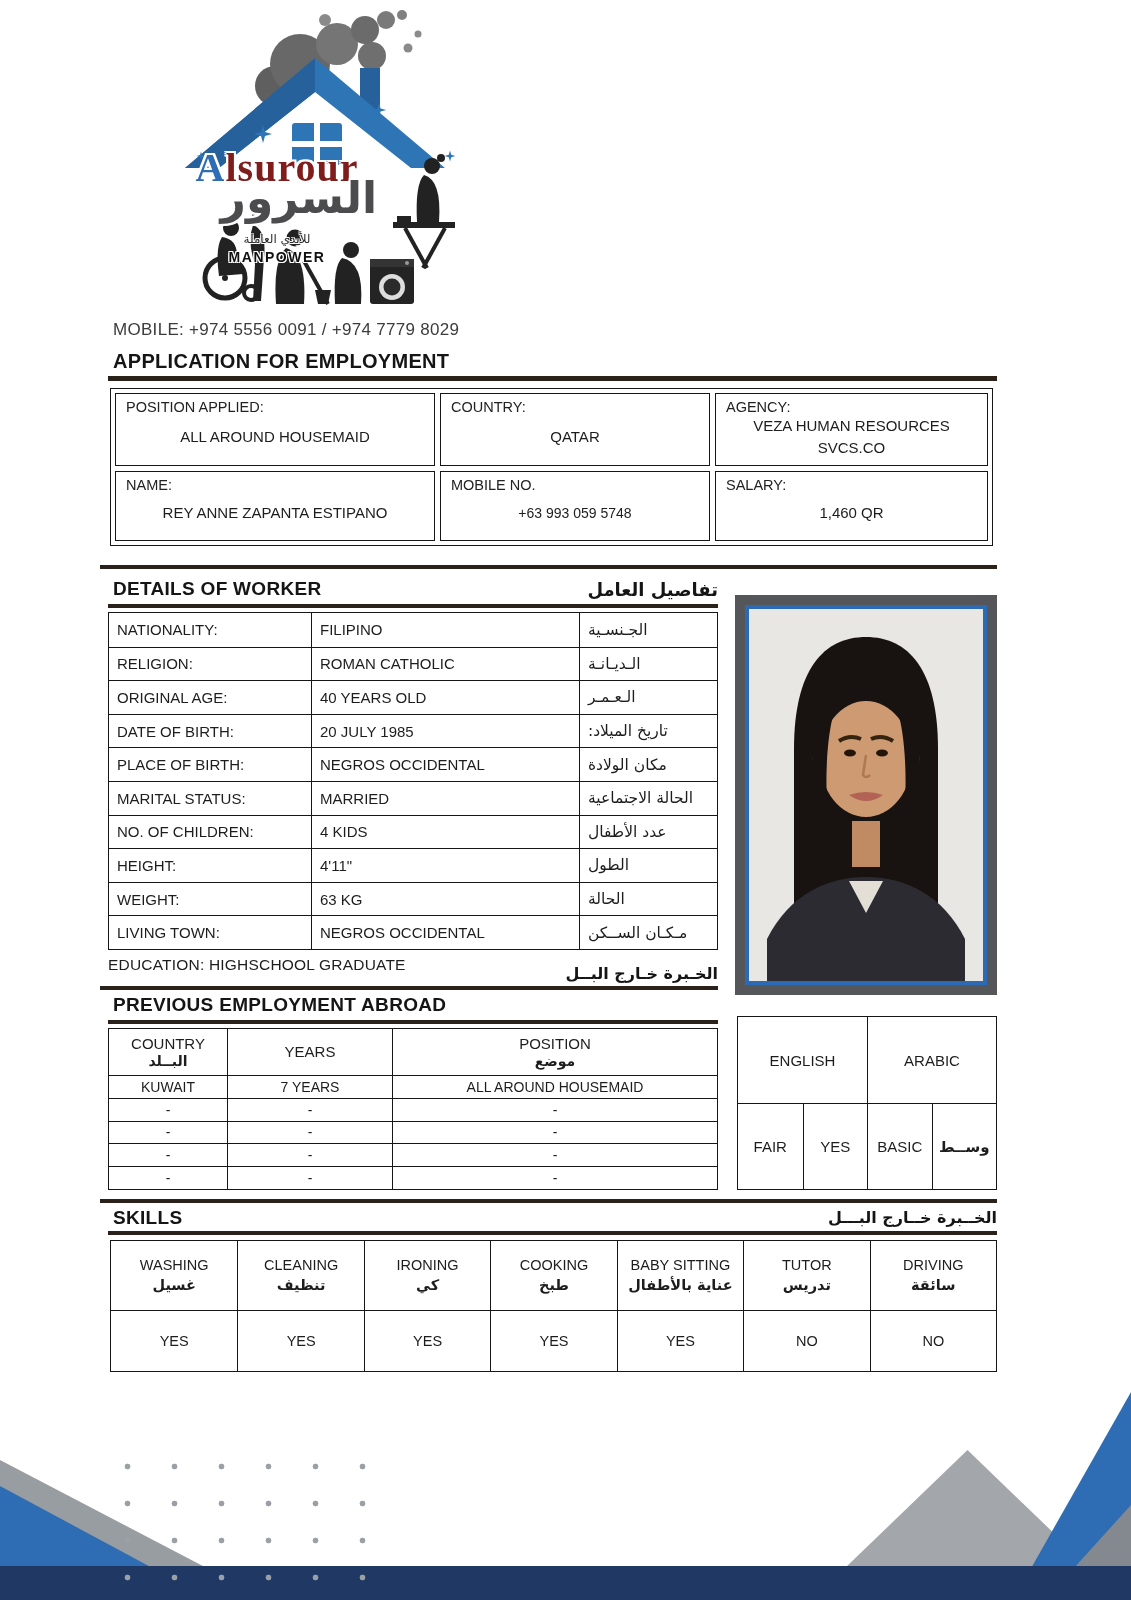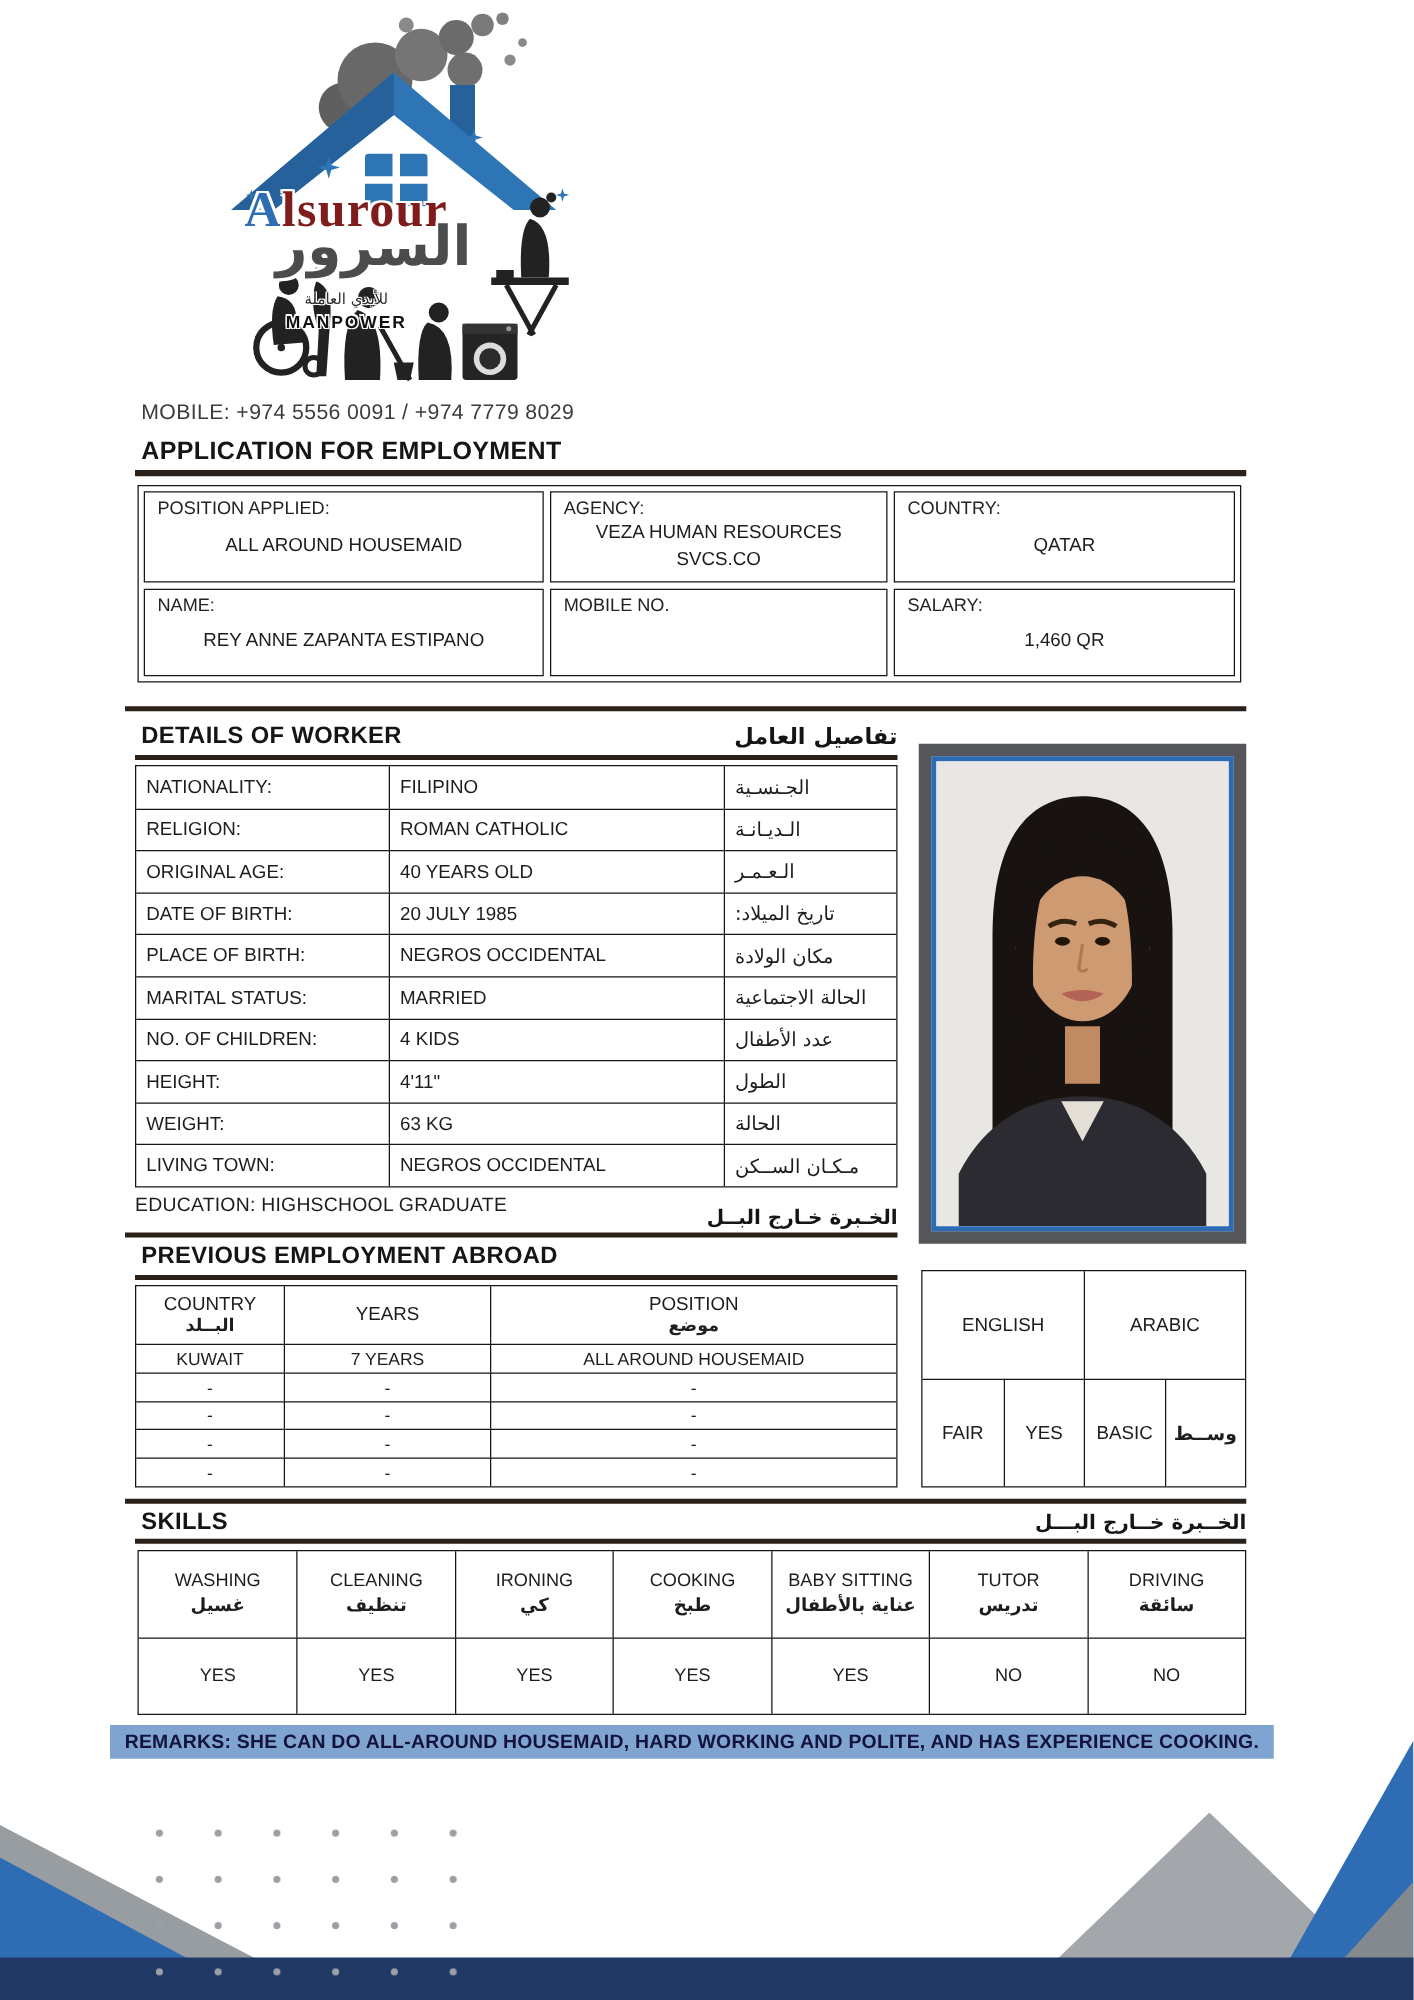--- a/index.html
+++ b/index.html
@@ -156,33 +156,34 @@
 
   <div class="h1" style="left:113px;top:350px;">APPLICATION FOR EMPLOYMENT</div>
   <div class="rule" style="left:108px;top:376px;width:889px;height:5px;"></div>
 
   <div class="app-table">
     <div class="app-cell">
       <div class="app-label">POSITION APPLIED:</div>
       <div class="app-value">ALL AROUND HOUSEMAID</div>
     </div>
     <div class="app-cell">
+      <div class="app-label">COUNTRY:</div>
+      <div class="app-value">QATAR</div>
+    </div>
+    <div class="app-cell">
       <div class="app-label">AGENCY:</div>
       <div class="app-value" style="max-width:240px;margin:0 auto;">VEZA HUMAN RESOURCES SVCS.CO</div>
     </div>
     <div class="app-cell">
-      <div class="app-label">COUNTRY:</div>
-      <div class="app-value">QATAR</div>
-    </div>
-    <div class="app-cell">
       <div class="app-label">NAME:</div>
       <div class="app-value">REY ANNE ZAPANTA ESTIPANO</div>
     </div>
     <div class="app-cell">
       <div class="app-label">MOBILE NO.</div>
+      <div class="app-value" style="font-size:14px;">+63 993 059 5748</div>
     </div>
     <div class="app-cell">
       <div class="app-label">SALARY:</div>
       <div class="app-value">1,460 QR</div>
     </div>
   </div>
 
   <div class="rule" style="left:100px;top:565px;width:897px;height:4px;"></div>
   <div class="h1" style="left:113px;top:578px;font-size:19px;">DETAILS OF WORKER</div>
   <div class="h1ar" style="left:430px;top:579px;width:288px;" dir="rtl">تفاصيل العامل</div>
@@ -341,21 +342,20 @@
 
     <div class="scell sc0">YES</div>
     <div class="scell">YES</div>
     <div class="scell">YES</div>
     <div class="scell">YES</div>
     <div class="scell">YES</div>
     <div class="scell">NO</div>
     <div class="scell">NO</div>
   </div>
 
-  <div class="remarks">REMARKS: SHE CAN DO ALL-AROUND HOUSEMAID, HARD WORKING AND POLITE, AND HAS EXPERIENCE COOKING.</div>
 
   <div class="tri tri-left-gray"></div>
   <div class="tri tri-left-blue"></div>
   <div class="tri tri-right-mountain"></div>
   <div class="tri tri-right-blue"></div>
   <div class="tri tri-right-gray"></div>
   <div class="navy-band"></div>
   <div class="dots"></div>
 
 </div>

